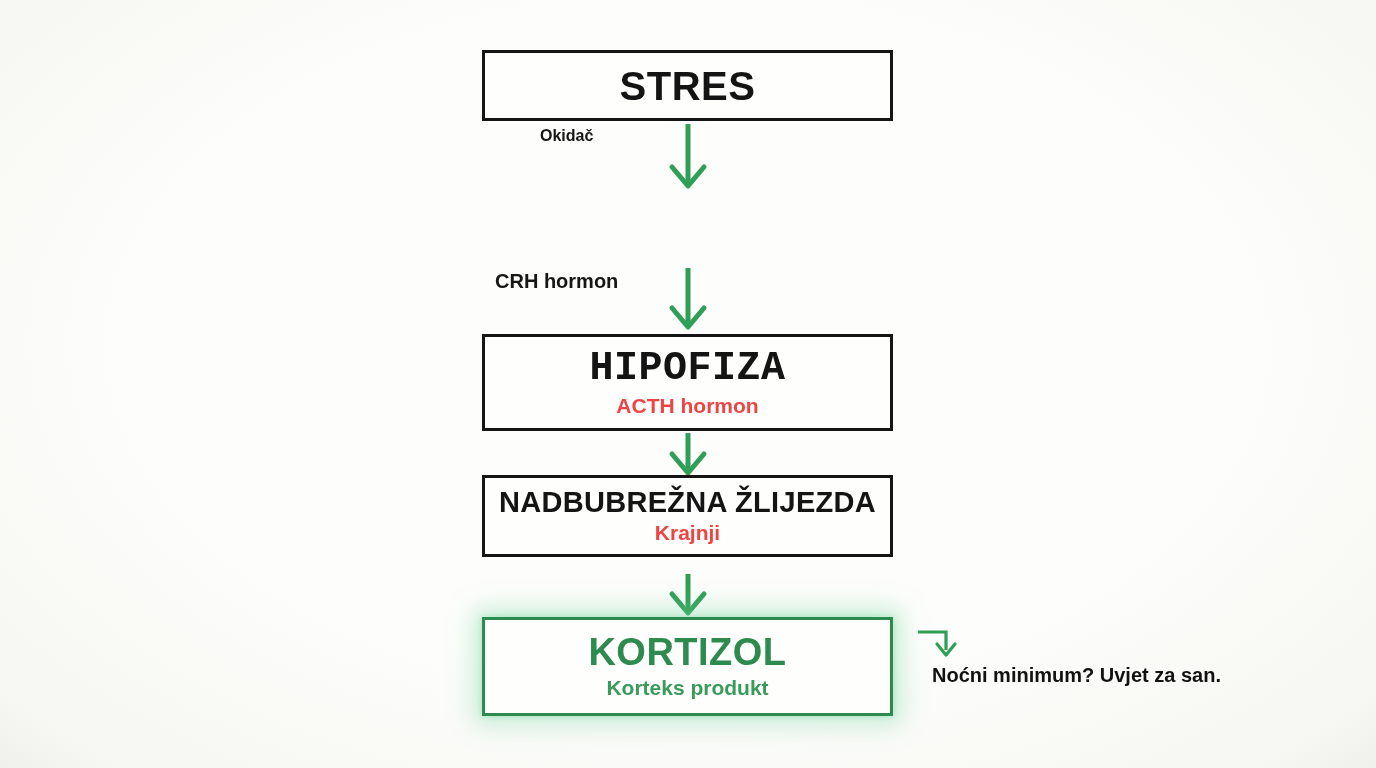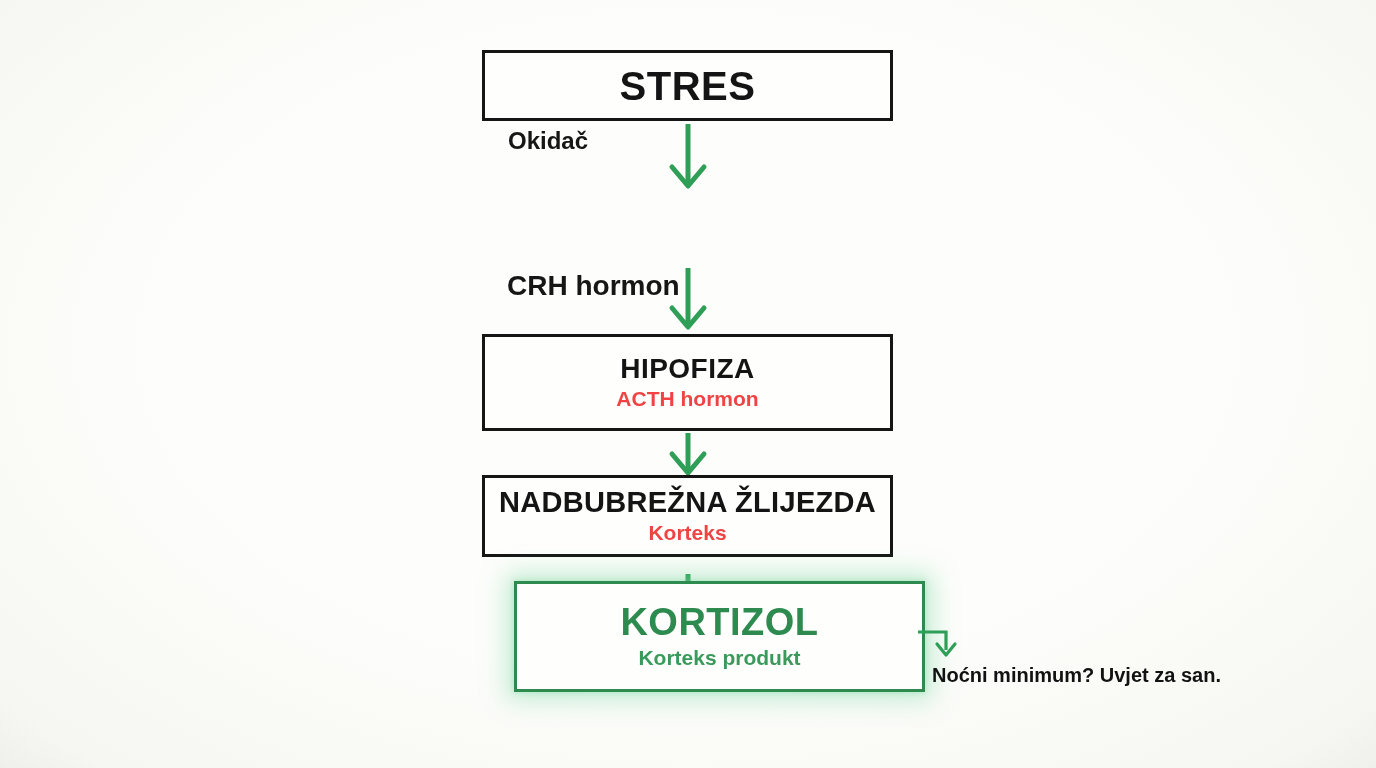--- a/index.html
+++ b/index.html
@@ -36,39 +36,38 @@
     color:#ef4444;
     font-size:21px;
     margin-top:4px;
     white-space:nowrap;
   }
   #box-stres        { top:50px;  height:71px; }
   #box-hipotalamus  { top:194px; height:71px; }
   #box-hipofiza     { top:334px; height:97px; }
   #box-nadbubrezna  { top:475px; height:82px; }
   #box-kortizol {
-    top:581px; height:111px;
+    top:617px; height:99px;
     border:3px solid #2e8b50;
     box-shadow:0 0 24px 8px rgba(116,214,154,.40), 0 0 6px 1px rgba(116,214,154,.35);
-    margin-left:32px;
   }
   #box-stres .box-title, #box-hipotalamus .box-title { font-size:40px; }
-  #box-hipofiza .box-title { font-size:28px; }
+  #box-hipofiza .box-title { font-size:40px;font-family:Liberation Mono, monospace; }
   #box-nadbubrezna .box-title { font-size:29px; letter-spacing:.3px; }
   #box-kortizol .box-title { font-size:38px; color:#2e8b50; }
   #box-kortizol .box-sub { color:#3a9a5c; }
 
   .edge-label {
     position:absolute;
     font-weight:bold;
     color:#161616;
     white-space:nowrap;
   }
-  #label-okidac { left:508px; top:127px; font-size:24px; }
-  #label-crh    { left:507px; top:270px; font-size:28px; }
+  #label-okidac { left:540px; top:127px; font-size:16px; }
+  #label-crh    { left:495px; top:270px; font-size:20px; }
 
   .arrow { position:absolute; left:666px; }
   #arrow-1 { top:123px; }
   #arrow-2 { top:267px; }
   #arrow-3 { top:433px; }
   #arrow-4 { top:574px; }
 
   #side-arrow { position:absolute; left:915px; top:626px; }
   #side-note {
     position:absolute; left:932px; top:664px;
@@ -112,21 +111,21 @@
 
   <div class="arrow" id="arrow-3">
     <svg width="44" height="44" viewBox="0 0 44 44" fill="none">
       <line x1="22" y1="0" x2="22" y2="36" stroke="#2f9e57" stroke-width="5"></line>
       <polyline points="6,21 22,40 38,21" stroke="#2f9e57" stroke-width="5" fill="none" stroke-linecap="round" stroke-linejoin="round"></polyline>
     </svg>
   </div>
 
   <div class="box" id="box-nadbubrezna">
     <div class="box-title">NADBUBREŽNA ŽLIJEZDA</div>
-    <div class="box-sub">Korteks</div>
+    <div class="box-sub">Krajnji</div>
   </div>
 
   <div class="arrow" id="arrow-4">
     <svg width="44" height="43" viewBox="0 0 44 43" fill="none">
       <line x1="22" y1="0" x2="22" y2="35" stroke="#2f9e57" stroke-width="5"></line>
       <polyline points="6,20 22,39 38,20" stroke="#2f9e57" stroke-width="5" fill="none" stroke-linecap="round" stroke-linejoin="round"></polyline>
     </svg>
   </div>
 
   <div class="box" id="box-kortizol">

